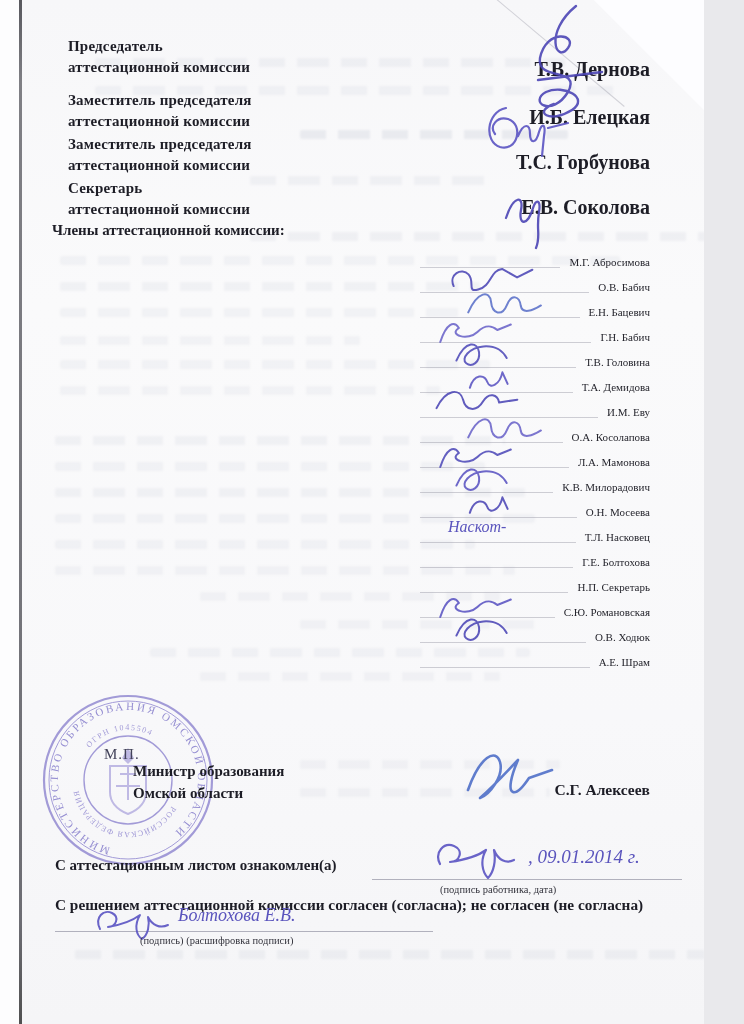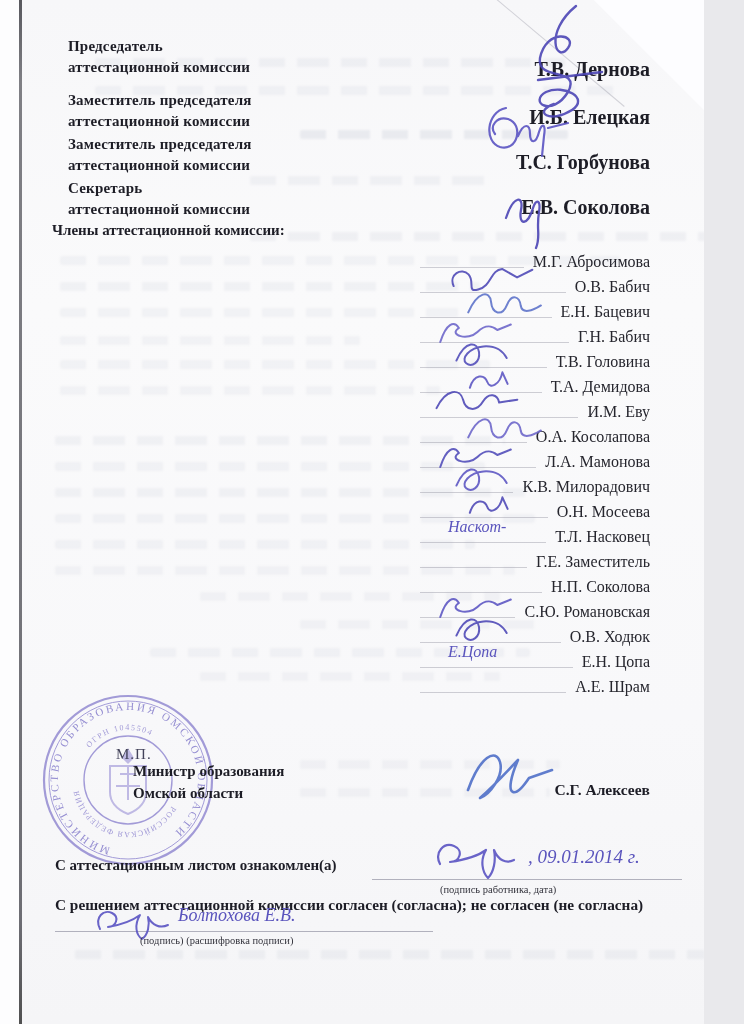--- a/index.html
+++ b/index.html
@@ -13,26 +13,26 @@
   .corner-fold{position:absolute;top:0;right:0;width:128px;height:110px;background:#fdfdff;clip-path:polygon(14% 0,100% 0,100% 100%);}
   .corner-line{position:absolute;top:52px;right:60px;width:168px;height:1px;background:rgba(140,140,155,.35);transform:rotate(40deg);}
   .ghost{position:absolute;height:9px;border-radius:2px;filter:blur(1.1px);
     background:repeating-linear-gradient(90deg,rgba(125,135,160,.55) 0 26px,transparent 26px 38px,rgba(125,135,160,.55) 38px 70px,transparent 70px 82px);}
   .role-label{position:absolute;left:68px;font-weight:bold;font-size:15px;line-height:21px;letter-spacing:.2px;color:#1d1d26;}
   .role-name{position:absolute;right:54px;font-weight:bold;font-size:20px;color:#1d1d26;white-space:nowrap;}
   .members-heading{position:absolute;left:52px;top:222px;font-weight:bold;font-size:15px;color:#1d1d26;}
   .members-list{position:absolute;left:420px;right:54px;top:247px;}
   .member-row{position:relative;height:25px;display:flex;align-items:flex-end;justify-content:flex-end;}
   .sig-line{flex:1;border-bottom:1px solid rgba(150,150,165,.45);margin:0 9px 4px 0;height:1px;}
-  .member-name{font-size:16px;color:#26262e;white-space:nowrap;line-height:20px;}
+  .member-name{font-size:11px;color:#26262e;white-space:nowrap;line-height:20px;}
   .member-sig{position:absolute;pointer-events:none;}
   .sig-text{position:absolute;font-style:italic;font-size:16px;color:#5a54bd;white-space:nowrap;pointer-events:none;}
   .hand{font-style:italic;color:#5a54bd;white-space:nowrap;}
   .stamp{position:absolute;left:36px;top:690px;opacity:.8;}
-  .mp-label{position:absolute;left:116px;top:746px;font-size:15px;color:#43435a;letter-spacing:1px;}
+  .mp-label{position:absolute;left:104px;top:746px;font-size:15px;color:#43435a;letter-spacing:1px;}
   .minister-label{position:absolute;left:133px;top:760px;font-weight:bold;font-size:15px;line-height:22px;color:#1d1d26;}
   .minister-name{position:absolute;right:54px;top:781px;font-weight:bold;font-size:15.5px;color:#1d1d26;}
   .ack-label{position:absolute;left:55px;top:857px;font-weight:bold;font-size:15px;color:#1d1d26;}
   .ack-line{position:absolute;left:372px;top:879px;width:310px;border-bottom:1px solid rgba(120,120,140,.55);}
   .ack-date{position:absolute;left:528px;top:846px;font-size:19px;}
   .ack-caption{position:absolute;left:440px;top:884px;font-size:10.5px;color:#33333c;}
   .consent-label{position:absolute;left:55px;top:896px;font-weight:bold;font-size:15.3px;color:#1d1d26;width:660px;}
   .consent-line{position:absolute;left:55px;top:931px;width:378px;border-bottom:1px solid rgba(120,120,140,.55);}
   .consent-name{position:absolute;left:178px;top:905px;font-size:18px;}
   .consent-caption{position:absolute;left:140px;top:935px;font-size:10.5px;color:#33333c;}
@@ -182,44 +182,39 @@
         <div class="sig-line"></div>
         <div class="member-name">О.Н. Мосеева</div>
       </div>
       <div class="member-row">
         <span class="sig-text" style="left: 28px; top: -4px;">Наскот-</span>
         <div class="sig-line"></div>
         <div class="member-name">Т.Л. Насковец</div>
       </div>
       <div class="member-row">
         <div class="sig-line"></div>
-        <div class="member-name">Г.Е. Заместитель</div>
-      </div>
-      <div class="member-row">
-        <div class="sig-line"></div>
-        <div class="member-name">Н.П. Соколова</div>
+        <div class="member-name">Г.Е. Болтохова</div>
+      </div>
+      <div class="member-row">
+        <div class="sig-line"></div>
+        <div class="member-name">Н.П. Секретарь</div>
       </div>
       <div class="member-row">
         <svg class="sig member-sig" width="100" height="36" viewBox="0 0 90 36" style="left: 8px; top: -12px; transform: rotate(-6deg);">
           <path d="M6 28 C14 10 22 8 26 16 C14 22 34 30 44 22 C54 14 60 18 64 22 L78 18" stroke="#5a53c2" stroke-width="2" opacity=".88"></path>
         </svg>
         <div class="sig-line"></div>
         <div class="member-name">С.Ю. Романовская</div>
       </div>
       <div class="member-row">
         <svg class="sig member-sig" width="100" height="36" viewBox="0 0 90 36" style="left: 22px; top: -12px; transform: rotate(4deg);">
           <path d="M10 28 C18 6 30 8 32 18 C34 28 26 34 20 30 C14 26 22 14 36 12 C50 10 56 16 60 22" stroke="#4b45b5" stroke-width="2" opacity=".88"></path>
         </svg>
         <div class="sig-line"></div>
         <div class="member-name">О.В. Ходюк</div>
-      </div>
-      <div class="member-row">
-        <span class="sig-text" style="left: 28px; top: -4px;">Е.Цопа</span>
-        <div class="sig-line"></div>
-        <div class="member-name">Е.Н. Цопа</div>
       </div>
       <div class="member-row">
         <div class="sig-line"></div>
         <div class="member-name">А.Е. Шрам</div>
       </div>
     </div>
 
   <svg class="stamp" width="184" height="180" viewBox="0 0 184 180">
     <defs>
       <path id="outerArc" d="M92 160 a70 70 0 1 1 0.01 0"></path>

